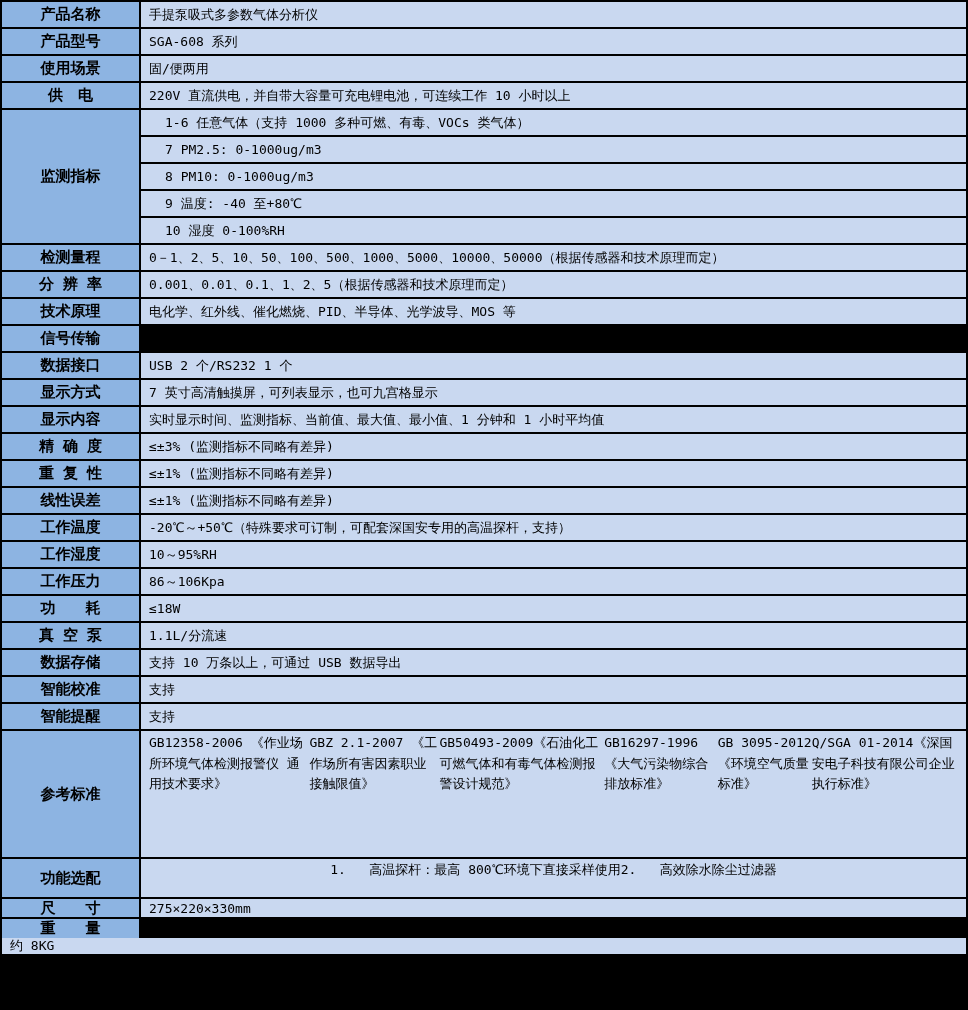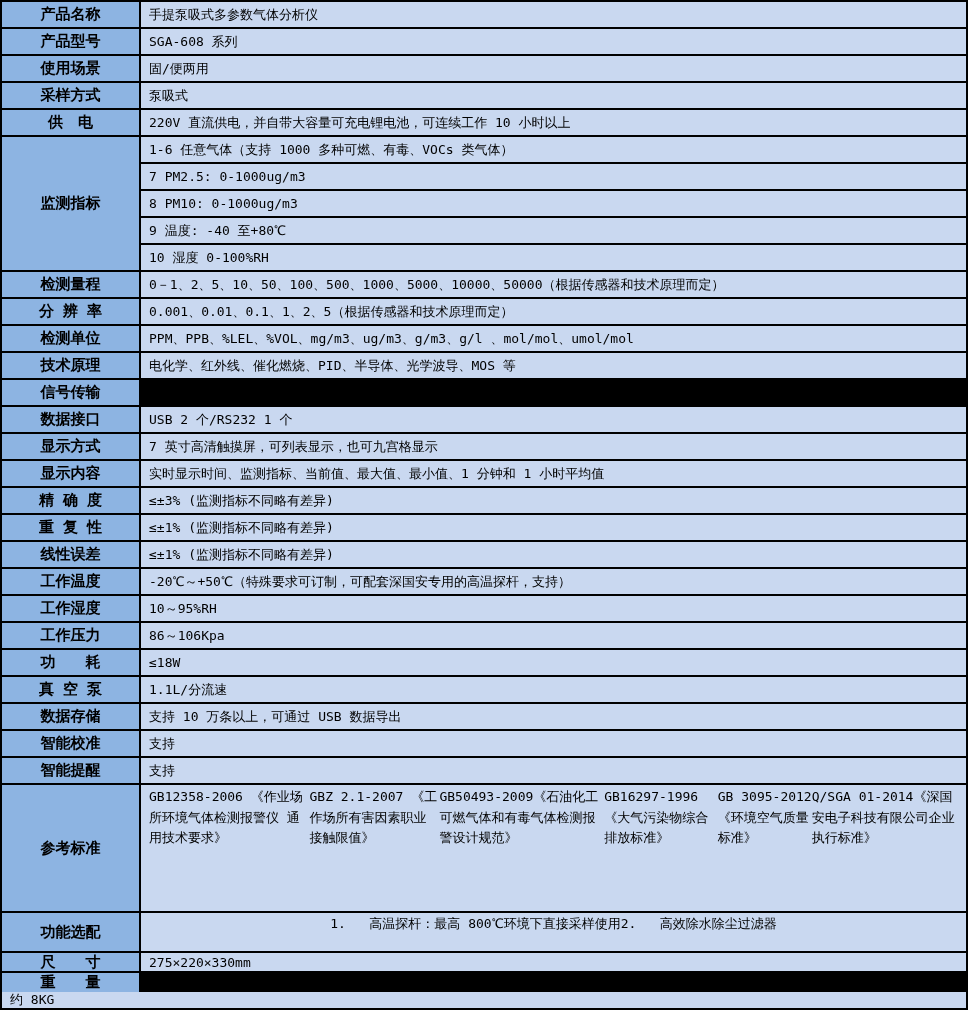--- a/index.html
+++ b/index.html
@@ -57,21 +57,21 @@
     display: flex;
     flex-direction: column;
   }
   .sub {
     flex: 1;
     box-sizing: border-box;
     background: var(--value-bg, #C9D8F0);
     border-bottom: 2px solid var(--border, #000);
     display: flex;
     align-items: center;
-    padding: 0 8px;
+    padding: 0 24px;
     font-size: 13px;
     white-space: pre-wrap;
   }
   .sub:last-child { border-bottom: none; }
   .row-ref { height: 128px; }
   .row-opt { height: 40px; }
   .h28 { height: 20px; }
   .multi {
     justify-content: center;
     align-items: flex-start;
@@ -89,24 +89,20 @@
     <div class="label">产品名称</div>
     <div class="value">手提泵吸式多参数气体分析仪</div>
   </div>
   <div class="row">
     <div class="label">产品型号</div>
     <div class="value">SGA-608 系列</div>
   </div>
   <div class="row">
     <div class="label">使用场景</div>
     <div class="value">固/便两用</div>
-  </div>
-  <div class="row">
-    <div class="label">采样方式</div>
-    <div class="value">泵吸式</div>
   </div>
   <div class="row">
     <div class="label">供　电</div>
     <div class="value">220V 直流供电，并自带大容量可充电锂电池，可连续工作 10 小时以上</div>
   </div>
 
   <div class="row row-monitor">
     <div class="label">监测指标</div>
     <div class="stack">
       <div class="sub">1-6 任意气体（支持 1000 多种可燃、有毒、VOCs 类气体）</div>
@@ -117,24 +113,20 @@
     </div>
   </div>
 
   <div class="row">
     <div class="label">检测量程</div>
     <div class="value">0－1、2、5、10、50、100、500、1000、5000、10000、50000（根据传感器和技术原理而定）</div>
   </div>
   <div class="row">
     <div class="label">分 辨 率</div>
     <div class="value">0.001、0.01、0.1、1、2、5（根据传感器和技术原理而定）</div>
-  </div>
-  <div class="row">
-    <div class="label">检测单位</div>
-    <div class="value">PPM、PPB、%LEL、%VOL、mg/m3、ug/m3、g/m3、g/l 、mol/mol、umol/mol</div>
   </div>
   <div class="row">
     <div class="label">技术原理</div>
     <div class="value">电化学、红外线、催化燃烧、PID、半导体、光学波导、MOS 等</div>
   </div>
   <div class="row">
     <div class="label">信号传输</div>
   </div>
   <div class="row">
     <div class="label">数据接口</div>

